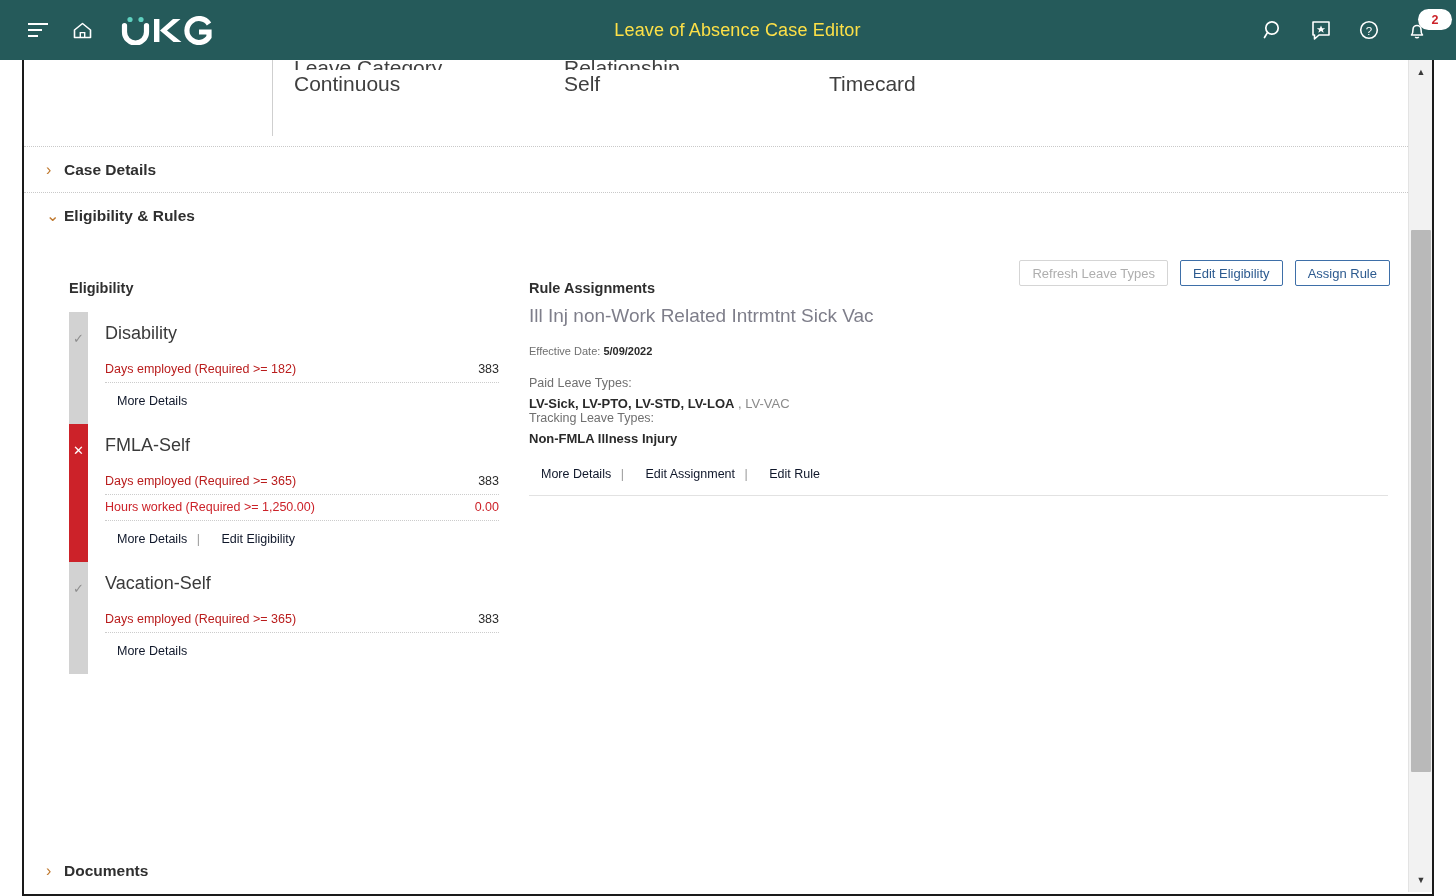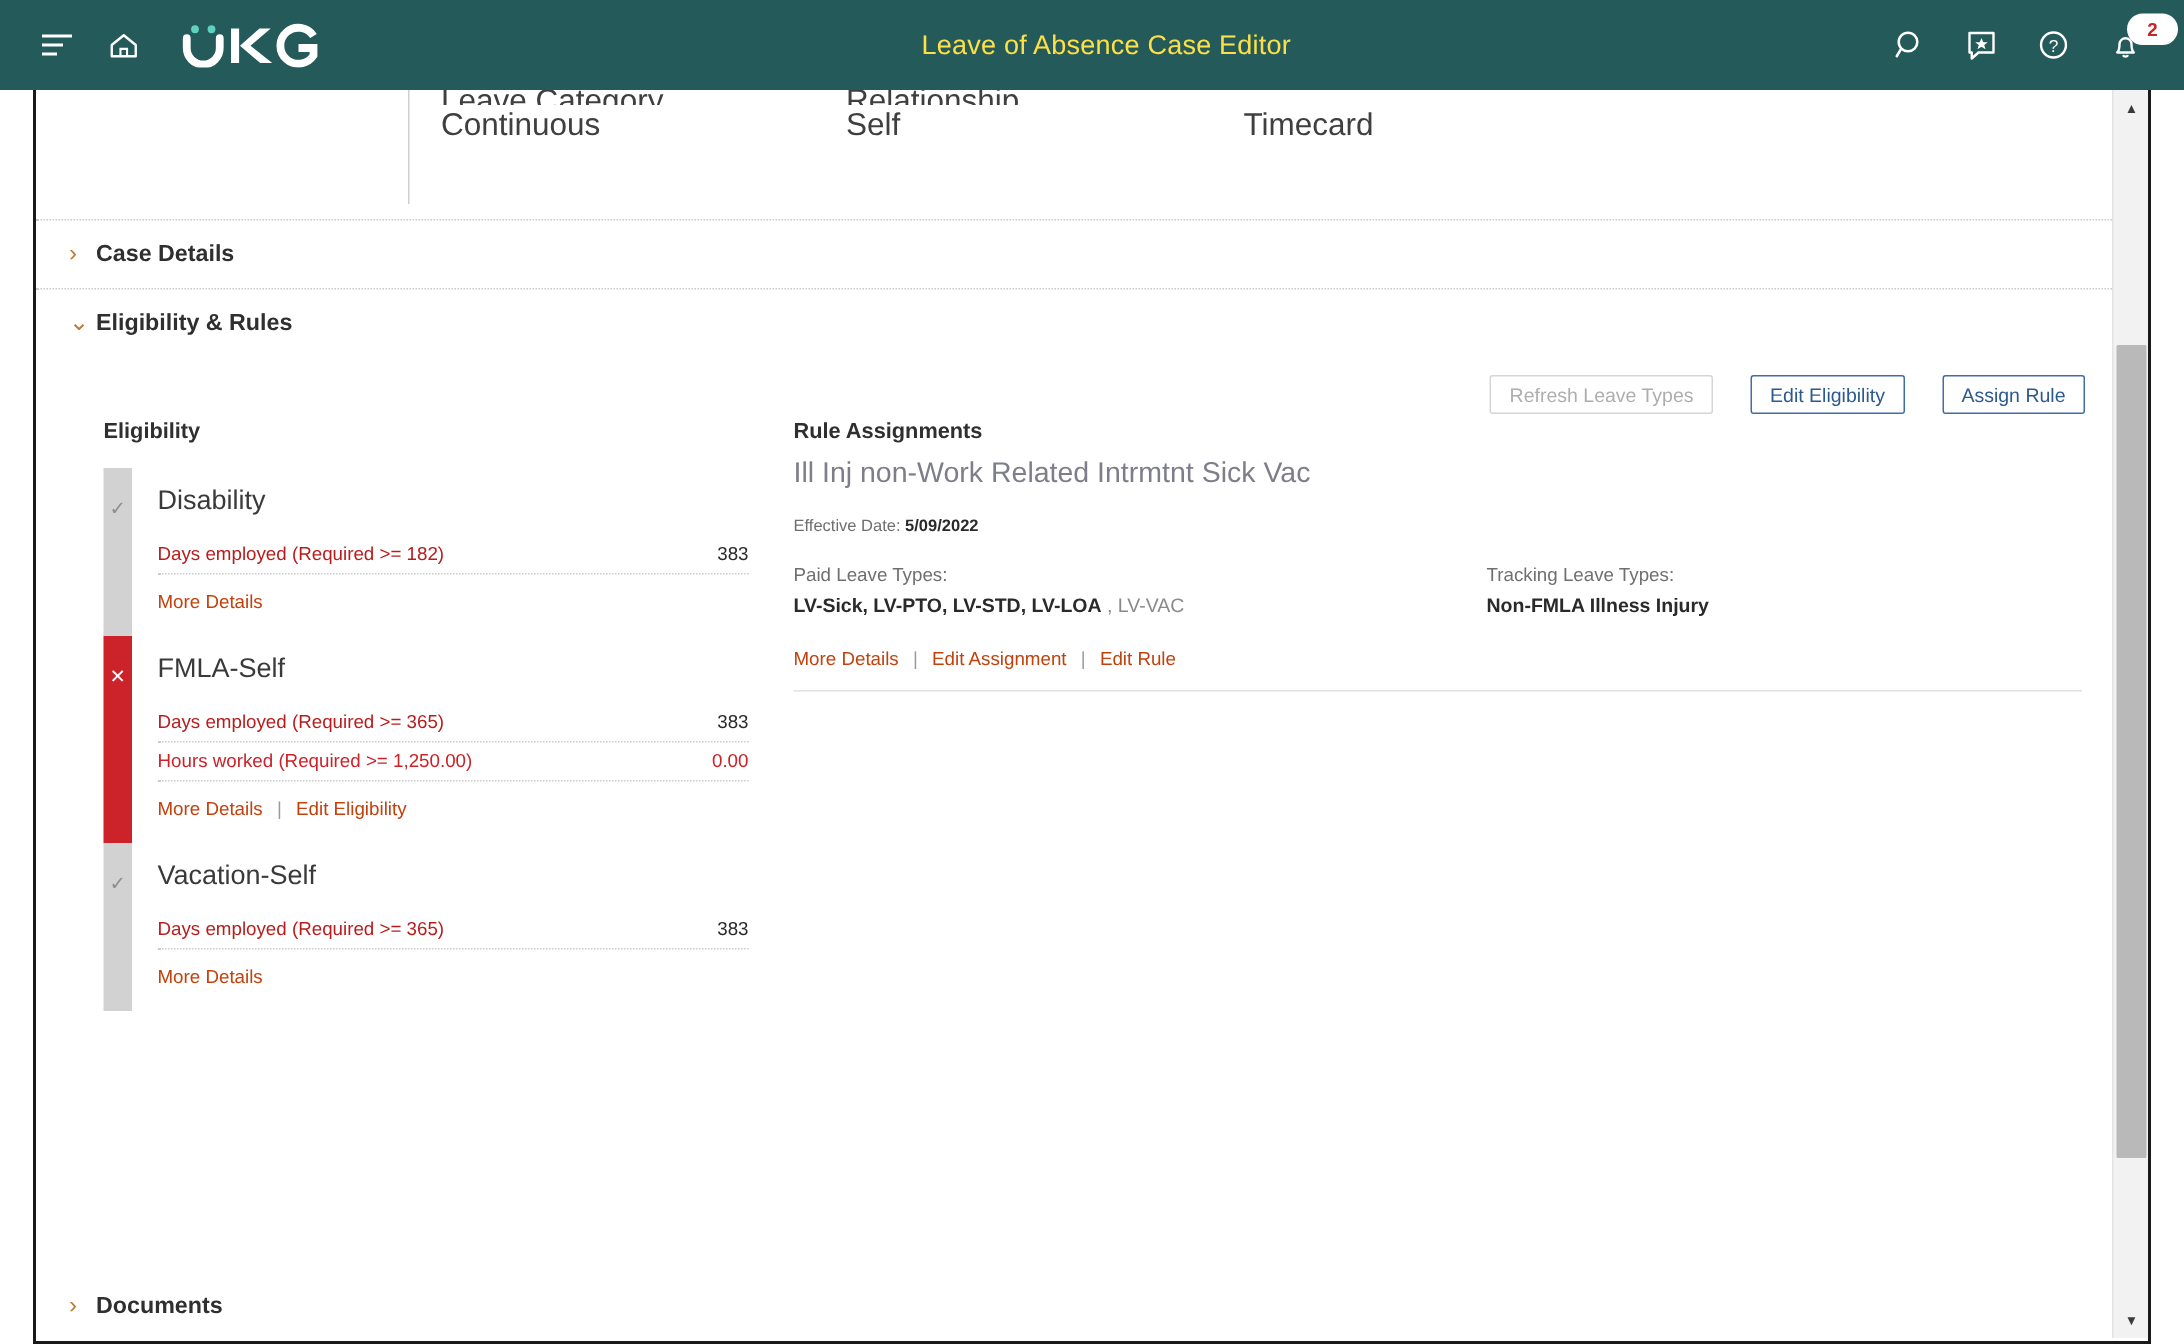--- a/index.html
+++ b/index.html
@@ -161,23 +161,23 @@
     color: #2f2f2f;
   }
 
   
   .er-body {
     position: relative;
     height: 610px;
   }
   .btn-row {
     position: absolute;
-    right: 20px; top: 12px;
-    display: flex;
-    gap: 25px;
+    right: 20px; top: 22px;
+    display: flex;
+    gap: 12px;
   }
   .btn {
     height: 26px;
     min-width: 88px;
     padding: 0 12px;
     font-size: 13px;
     background: #ffffff;
     border-radius: 2px;
     display: inline-flex;
     align-items: center;
@@ -250,22 +250,23 @@
   }
   .elig-crit .lbl { color: #b91c1c; }
   .elig-crit .val { color: #2a2a2a; font-weight: normal; }
   .elig-crit.fail .lbl { color: #cc2229; }
   .elig-crit.fail .val { color: #cc2229; }
   .elig-links {
     padding: 11px 0 16px 0;
     font-size: 12.5px;
   }
   .lnk {
-    color: #c2410c;
+    color: #0f172a;
     cursor: pointer;
+    margin-left: 12px;
   }
   .sep { color: #9b9b9b; padding: 0 6px; }
 
   
   .rule-col {
     position: absolute;
     left: 505px; top: 42px;
     right: 20px;
   }
   .rule-title {
@@ -275,20 +276,21 @@
   }
   .rule-eff {
     font-size: 11px;
     color: #6f6f6f;
     padding: 18px 0 0 0;
   }
   .rule-eff b { color: #2a2a2a; }
   .rule-types {
     display: flex;
     padding: 19px 0 0 0;
+    flex-direction: column;
   }
   .rule-types .c1 { width: 462px; }
   .rule-types .c2 { flex: 1; }
   .rt-label {
     font-size: 12.5px;
     color: #6f6f6f;
     padding-bottom: 6px;
   }
   .rt-value {
     font-size: 13px;

